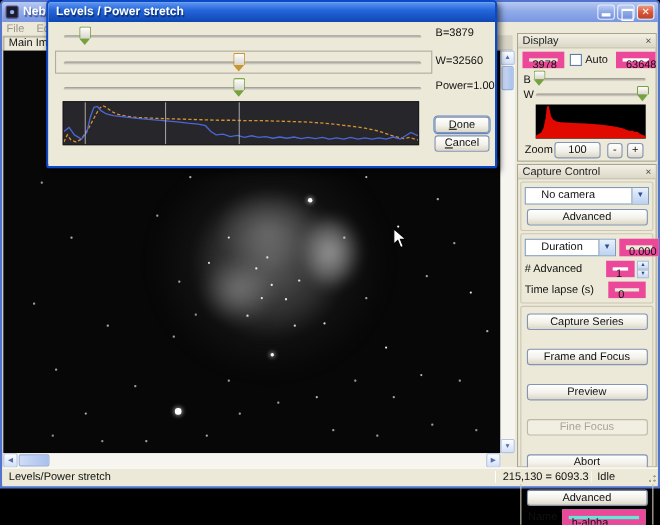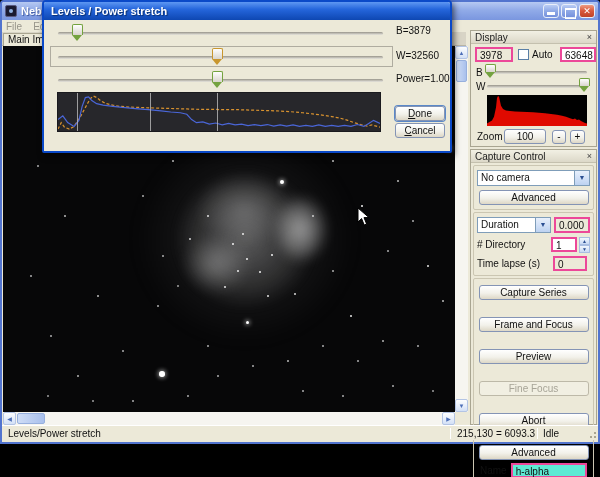--- a/index.html
+++ b/index.html
@@ -67,21 +67,21 @@
 
   
   .panel { position:absolute; left:468px; width:127px; background:#ECE9D8;
     border:1px solid #A9A591; }
   .panel-display { top:28px; height:117px; }
   .panel-capture { top:147px; height:276px; }
   .panel-header { height:13px; display:flex; align-items:center; padding:0 4px;
     background:linear-gradient(180deg,#F2F0E4,#DCD8C8); border-bottom:1px solid #C4C0AE;
     font-size:10px; color:#222;gap:40px; }
   .panel-x { margin-left:auto; font-size:9px; color:#444; line-height:10px; }
-  .sunken { border:2px solid #ec4899; background:#ECE9D8; font-size:10px; color:#111;
+  .sunken { border:6px solid #ec4899; background:#ECE9D8; font-size:10px; color:#111;
     padding:1px 3px; }
   .sunken.white { background:#fff; }
   .xp-btn { display:block; background:linear-gradient(180deg,#FFFFFF 0%,#F2F1EA 55%,#DDD7C6 100%);
     border:1px solid #8494B5; border-radius:3px; font-size:10px; color:#111;
     text-align:center; line-height:13px; }
   .xp-btn.disabled { color:#A7A497; background:#F1EFE2; border-color:#BDB9A8; }
 
   
   .dp-row1 { position:absolute; left:4px; top:16px; width:119px; height:15px; }
   .dp-black { position:absolute; left:0; top:0; width:38px; height:15px; }
@@ -106,21 +106,21 @@
   .dp-hist svg { position:absolute; inset:0; width:100%; height:100%; }
   .dp-zoomrow { position:absolute; left:0; top:98px; width:127px; height:16px; }
   .dp-zoom-label { position:absolute; left:6px; top:2px; font-size:10px; color:#111; }
   .dp-zoom-val { position:absolute; left:33px; top:0; width:42px; height:15px; text-align:center; }
   .dp-zminus { position:absolute; left:81px; top:1px; width:14px; height:14px; line-height:12px; }
   .dp-zplus  { position:absolute; left:99px; top:1px; width:15px; height:14px; line-height:12px; }
 
   
   .group { border:1px solid #CBC6B2; border-radius:2px; margin:2px; padding:4px 3px; }
   .combo { display:flex; height:16px; border:1px solid #7F9DB9; background:#fff; }
-  .combo-text { flex:1; font-size:10px; padding:1px 3px; color:#111; white-space:nowrap; overflow:hidden; }
+  .combo-text { flex:1; font-size:10px; padding:1px 14px; color:#111; white-space:nowrap; overflow:hidden; }
   .combo-arrow { width:15px; background:linear-gradient(180deg,#E8F0FC,#BDD2F1);
     border-left:1px solid #7F9DB9; color:#2B4F92; font-size:7px; line-height:14px; text-align:center; }
   .cap-row { display:flex; align-items:center; margin-top:4px; }
   .cap-label { font-size:10px; color:#111; flex:1; }
   .spin { width:11px; height:15px; margin-left:2px; display:flex; flex-direction:column; }
   .spin span { flex:1; background:linear-gradient(180deg,#F2F7FE,#C8D9F3);
     border:1px solid #A9BEE2; font-size:5px; line-height:6px; text-align:center; color:#2B4F92; }
   .btn-stack .xp-btn { width:110px; height:15px; margin:17px auto 0; }
   .name-row { display:flex; align-items:center; margin:3px 3px 0; }
   .name-row .cap-label { flex:none; margin-right:4px; }
@@ -324,21 +324,21 @@
 
       <div class="group">
         <div style="display:flex;gap:3px">
           <div class="combo" style="flex:1">
             <span class="combo-text">Duration</span>
             <span class="combo-arrow">▼</span>
           </div>
           <div class="sunken" style="width:36px;height:16px">0.000</div>
         </div>
         <div class="cap-row">
-          <span class="cap-label"># Directory</span>
+          <span class="cap-label"># Advanced</span>
           <div class="sunken white" style="width:26px;height:15px">1</div>
           <div class="spin">
             <span>▲</span>
             <span>▼</span>
           </div>
         </div>
         <div class="cap-row">
           <span class="cap-label">Time lapse (s)</span>
           <div class="sunken" style="width:34px;height:15px;margin-right:3px">0</div>
         </div>

